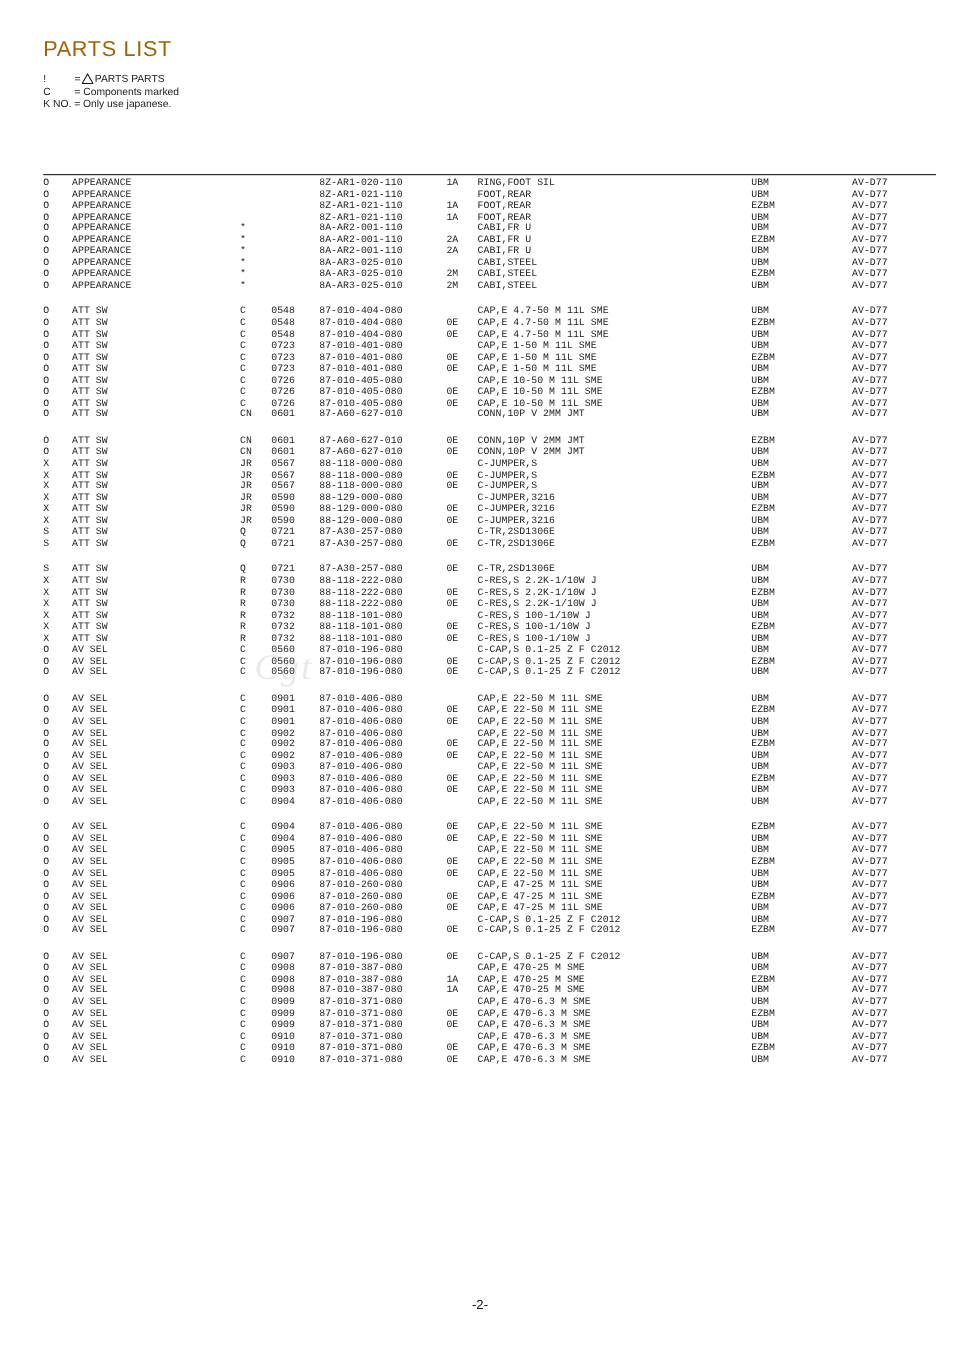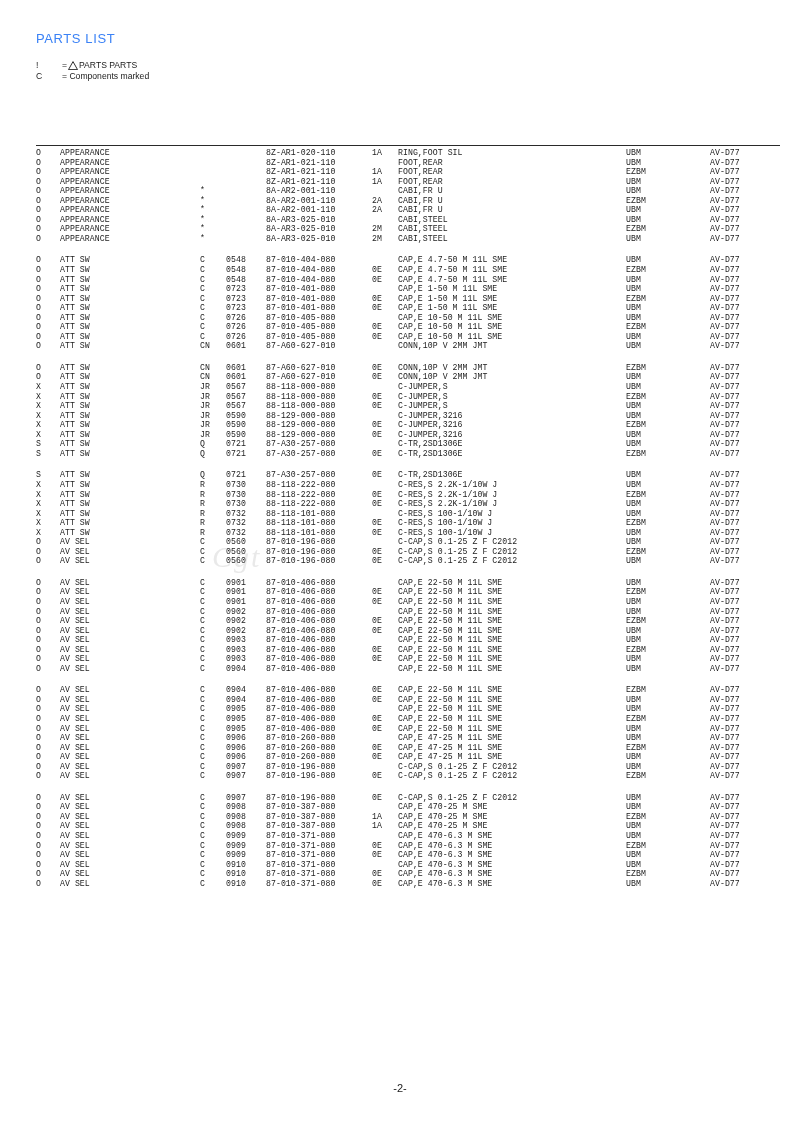--- a/index.html
+++ b/index.html
@@ -25,23 +25,23 @@
     padding: 0;
     overflow: hidden;
   }
 
   
   .page-title {
     position: absolute;
     left: 36px;
     top: 31px;
     font-family: "Liberation Sans", sans-serif;
-    font-size: 13px;
+    font-size: 18px;
     letter-spacing: 0.6px;
-    color: #3b82f6;
+    color: #a16207;
     font-weight: 400;
   }
 
   
   .legend {
     position: absolute;
     left: 36px;
     top: 60px;
     width: 740px;
     font-family: "Liberation Sans", sans-serif;
@@ -184,20 +184,21 @@
       </span>
       <span>PARTS PARTS</span>
     </div>
 
     <div class="legend-row">
       <span class="legend-key">C</span>
       <span class="legend-eq">=&nbsp;</span>
       <span>Components marked</span>
     </div>
 
+    <div class="legend-knote">K NO. = Only use japanese.</div>
   </div>
 
   <div class="hdr-rule"></div>
 
   <div class="table-wrap">
     <div id="table-body">
         <div>
           <div class="row"><span class="cell c-flag">O</span><span class="cell c-comp"></span><span class="cell c-unit">APPEARANCE</span><span class="cell c-reftyp"></span><span class="cell c-refno"></span><span class="cell c-parts">8Z-AR1-020-110</span><span class="cell c-kno">1A</span><span class="cell c-desc">RING,FOOT SIL</span><span class="cell c-suffix">UBM</span><span class="cell c-model">AV-D77</span></div>
           <div class="row"><span class="cell c-flag">O</span><span class="cell c-comp"></span><span class="cell c-unit">APPEARANCE</span><span class="cell c-reftyp"></span><span class="cell c-refno"></span><span class="cell c-parts">8Z-AR1-021-110</span><span class="cell c-kno"></span><span class="cell c-desc">FOOT,REAR</span><span class="cell c-suffix">UBM</span><span class="cell c-model">AV-D77</span></div>
           <div class="row"><span class="cell c-flag">O</span><span class="cell c-comp"></span><span class="cell c-unit">APPEARANCE</span><span class="cell c-reftyp"></span><span class="cell c-refno"></span><span class="cell c-parts">8Z-AR1-021-110</span><span class="cell c-kno">1A</span><span class="cell c-desc">FOOT,REAR</span><span class="cell c-suffix">EZBM</span><span class="cell c-model">AV-D77</span></div>

